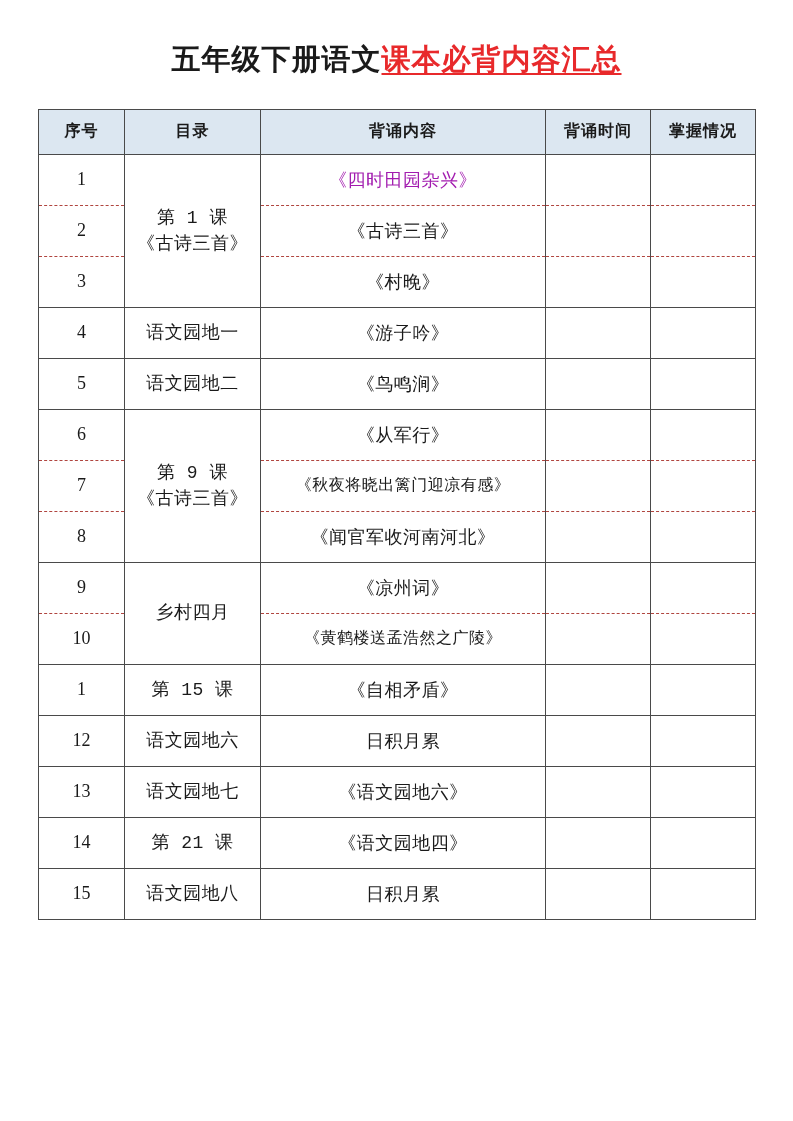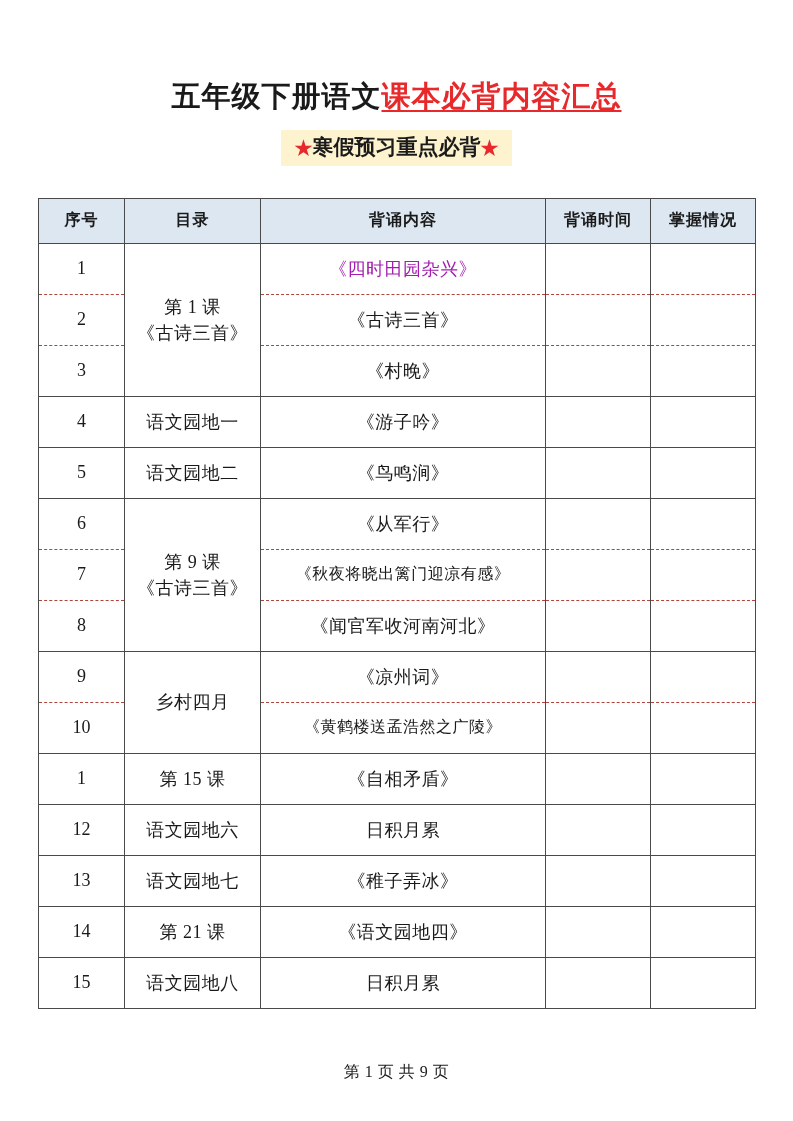--- a/index.html
+++ b/index.html
@@ -28,21 +28,20 @@
     text-align: center;
     padding-top: 42px;
   }
   .main-title {
     font-size: 29px;
     font-weight: bold;
     letter-spacing: 1px;
     line-height: 1.2;
     white-space: nowrap;
     display: inline-block;
-    margin-top: 37px;
   }
   .main-title .plain {
     color: #1a1a1a;
   }
   .main-title .accent {
     color: #e8292b;
     text-decoration: underline;
     text-decoration-color: #e8292b;
     text-underline-offset: 4px;
   }
@@ -97,20 +96,21 @@
     letter-spacing: 1px;
   }
   table.main-table tbody td {
     height: 50px;
     font-size: 18px;
   }
   td.cat-cell {
     font-size: 17px;
     line-height: 1.45;
     letter-spacing: 0.5px;
+    font-family: Liberation Mono, monospace;
   }
   td.content-cell {
     font-size: 18px;
     letter-spacing: 0.5px;
   }
   td.content-cell.long {
     font-size: 16px;
     margin-top: 28px;
   }
   td.content-cell.red {
@@ -147,25 +147,20 @@
 <body>
 
 <div class="page">
 
   <div class="title-block">
     <div class="main-title">
       <span class="plain">五年级下册语文</span><span class="accent">课本必背内容汇总</span>
     </div>
   </div>
 
-  <div class="subtitle-wrap">
-    <div class="subtitle">
-      <span class="star">★</span><span>寒假预习重点必背</span><span class="star">★</span>
-    </div>
-  </div>
 
   <table class="main-table">
     <colgroup>
       <col class="c-no">
       <col class="c-cat">
       <col class="c-content">
       <col class="c-time">
       <col class="c-level">
     </colgroup>
     <thead>
@@ -253,36 +248,35 @@
         <tr>
           <td class="no-cell">12</td>
           <td class="cat-cell">语文园地六</td>
           <td class="content-cell">日积月累</td>
           <td class="blank-cell"></td>
           <td class="blank-cell"></td>
         </tr>
         <tr>
           <td class="no-cell">13</td>
           <td class="cat-cell">语文园地七</td>
-          <td class="content-cell">《稚子弄冰》</td>
+          <td class="content-cell">《语文园地六》</td>
           <td class="blank-cell"></td>
           <td class="blank-cell"></td>
         </tr>
         <tr>
           <td class="no-cell">14</td>
           <td class="cat-cell">第 21 课</td>
           <td class="content-cell">《语文园地四》</td>
           <td class="blank-cell"></td>
           <td class="blank-cell"></td>
         </tr>
         <tr>
           <td class="no-cell">15</td>
           <td class="cat-cell">语文园地八</td>
           <td class="content-cell">日积月累</td>
           <td class="blank-cell"></td>
           <td class="blank-cell"></td>
         </tr>
       </tbody>
   </table>
 
-  <div class="footer">第 1 页 共 9 页</div>
 
 </div>
 
 </body></html>

